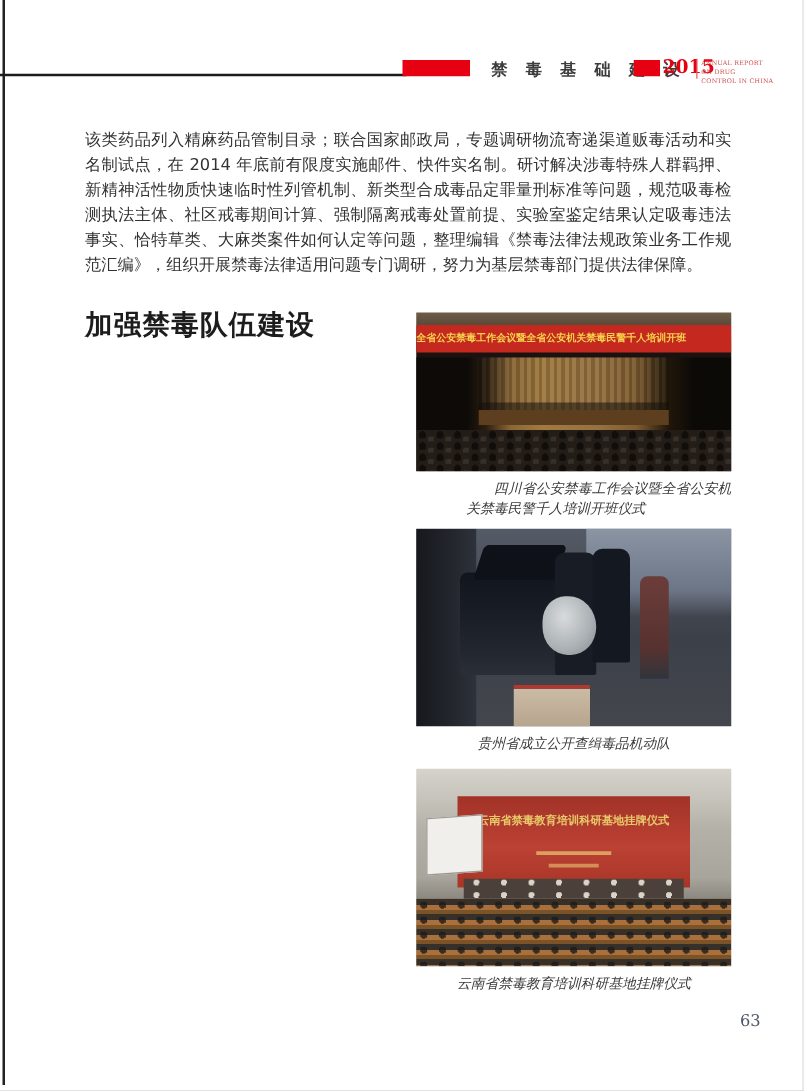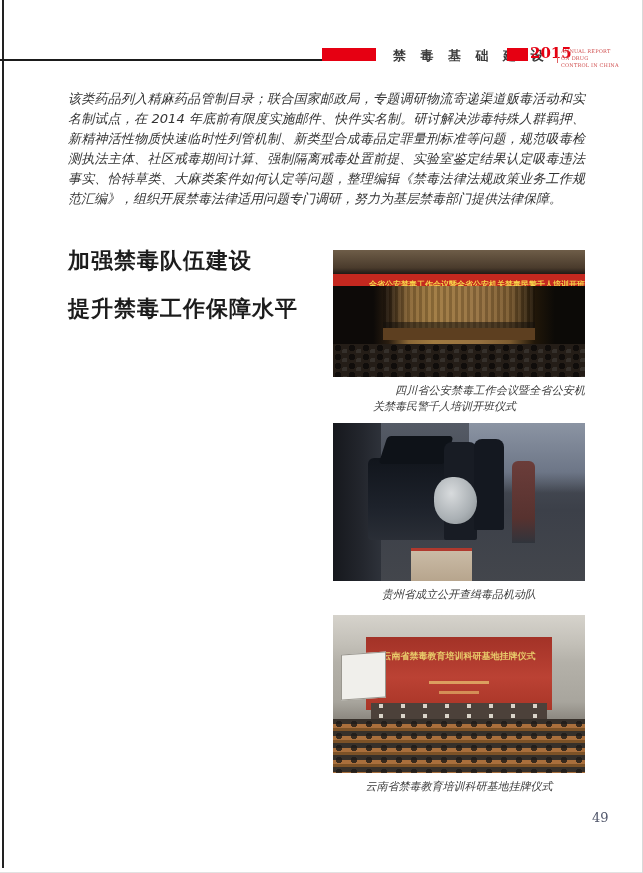--- a/index.html
+++ b/index.html
@@ -25,24 +25,23 @@
     font-weight:bold;font-size:15px;color:#e60012;
   }
   .hdr-divider{position:absolute;left:557px;top:47px;width:1px;height:16px;background:#e06060;}
   .hdr-sub{
     position:absolute;left:561px;top:48px;width:60px;
     font-size:5px;line-height:7px;color:#d05050;
     font-family:"DejaVu Serif","Liberation Serif",serif;letter-spacing:.2px;
   }
   
   .intro{
-    position:absolute;left:68px;top:76px;width:517px;
+    position:absolute;left:68px;top:90px;width:517px;
     font-size:13px;line-height:20px;text-align:justify;text-indent:0;
     color:#323232;
-    font-style:italic;
   }
   .columns{position:absolute;left:68px;top:250px;width:517px;display:flex;}
   .col-left{width:257px;margin-right:8px;}
   .col-right{width:252px;}
   h2.sec{
     margin:0 0 14px 0;font-size:22px;font-weight:bold;color:#1c1c1c;
     letter-spacing:1px;line-height:22px;
   }
   h2.sec.second{margin-top:26px;margin-bottom:18px;}
   .para{
@@ -53,23 +52,23 @@
   .photo{position:relative;width:252px;overflow:hidden;background:#222;}
   .caption{
     font-family:"DejaVu Serif","Liberation Serif",serif;font-style:italic;
     font-size:11px;line-height:16px;color:#3a3a3a;margin:6px 0 0 0;
   }
   .caption.indent{text-indent:2em;text-align:justify;margin-left:40px;}
   .caption.center{text-align:center;}
   
   .ph1{height:127px;background:linear-gradient(180deg,#6e5d48 0%,#4a3b2c 14%,#191210 20%);}
   .ph1 .banner{
-    position:absolute;left:0;top:24px;width:100%;height:22px;background:#c4281f;
+    position:absolute;left:0;top:10px;width:100%;height:22px;background:#c4281f;
     color:#f6d34a;font-size:8px;line-height:22px;white-space:nowrap;overflow:hidden;
-    text-align:right;font-weight:bold;letter-spacing:0;
+    text-align:left;font-weight:bold;letter-spacing:0;
   }
   .ph1 .curtains{
     position:absolute;left:0;top:36px;width:100%;height:58px;
     background:linear-gradient(90deg,#0d0a08 0%,#0d0a08 16%,#2a1d10 22%,
       #8a6736 30%,#a07a40 40%,#967140 58%,#7d5c30 70%,#211709 80%,#0c0a07 88%,#0c0a07 100%);
   }
   .ph1 .curtain-stripes{
     position:absolute;left:20%;top:36px;width:60%;height:52px;opacity:.35;
     background:repeating-linear-gradient(90deg,rgba(0,0,0,.45) 0 3px,rgba(255,255,255,.12) 3px 6px);
   }
@@ -178,21 +177,20 @@
   <div class="hdr-sub">
     <div>ANNUAL REPORT ON DRUG</div>
     <div>CONTROL IN CHINA</div>
   </div>
 
   <p class="intro">该类药品列入精麻药品管制目录；联合国家邮政局，专题调研物流寄递渠道贩毒活动和实名制试点，在 2014 年底前有限度实施邮件、快件实名制。研讨解决涉毒特殊人群羁押、新精神活性物质快速临时性列管机制、新类型合成毒品定罪量刑标准等问题，规范吸毒检测执法主体、社区戒毒期间计算、强制隔离戒毒处置前提、实验室鉴定结果认定吸毒违法事实、恰特草类、大麻类案件如何认定等问题，整理编辑《禁毒法律法规政策业务工作规范汇编》，组织开展禁毒法律适用问题专门调研，努力为基层禁毒部门提供法律保障。</p>
 
   <div class="columns">
     <div class="col-left">
       <h2 class="sec">加强禁毒队伍建设</h2>
-      <h2 class="sec second">提升禁毒工作保障水平</h2>
     </div>
 
     <div class="col-right">
 
       <div class="photo ph1">
         <div class="banner">全省公安禁毒工作会议暨全省公安机关禁毒民警千人培训开班</div>
         <div class="curtains"></div>
         <div class="curtain-stripes"></div>
         <div class="table"></div>
         <div class="audience"></div>
@@ -219,14 +217,14 @@
         <div class="screen-line2"></div>
         <div class="proj"></div>
         <div class="head-table"></div>
         <div class="audience"></div>
         <div class="audience-heads"></div>
       </div>
       <p class="caption center">云南省禁毒教育培训科研基地挂牌仪式</p>
     </div>
   </div>
 
-  <div class="pagenum">49</div>
+  <div class="pagenum">63</div>
 </div>
 
 </body></html>

